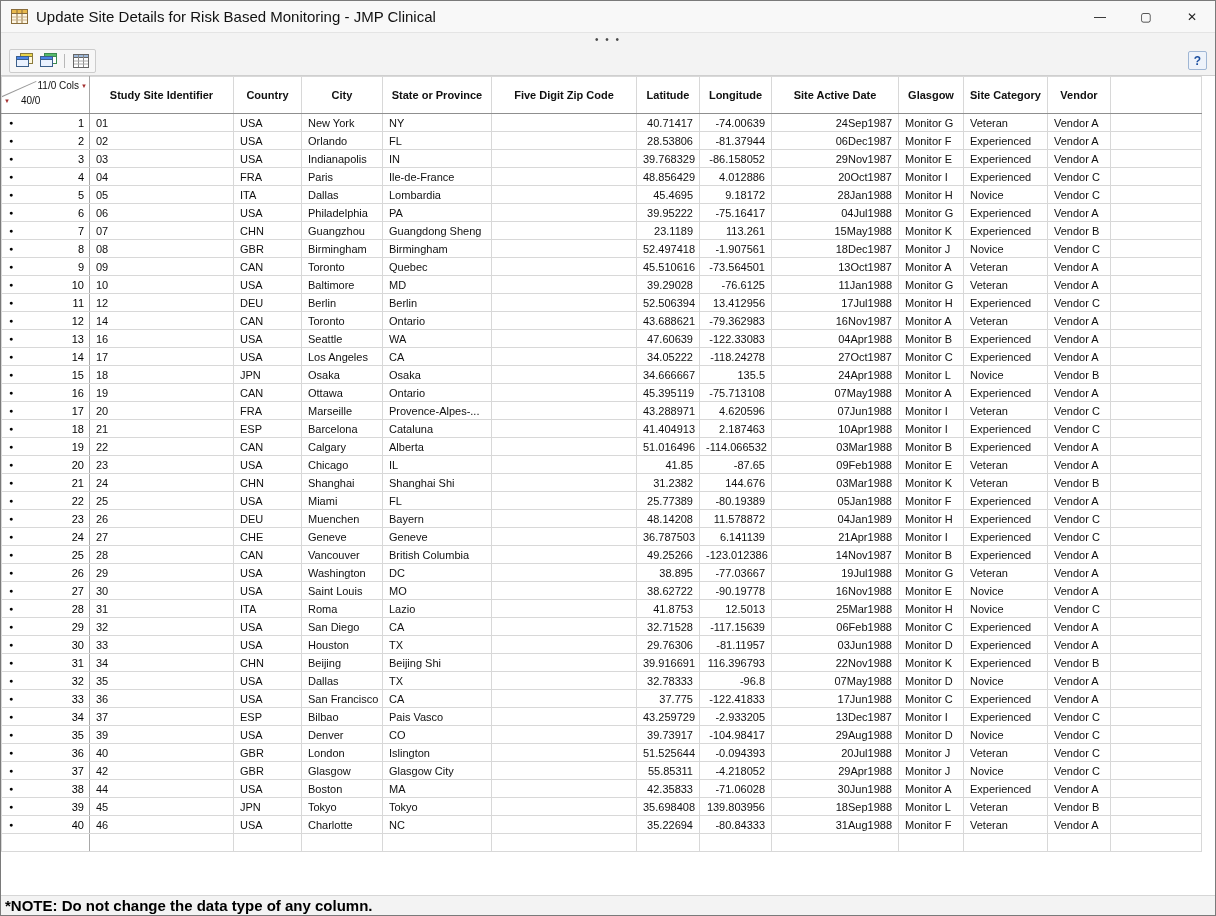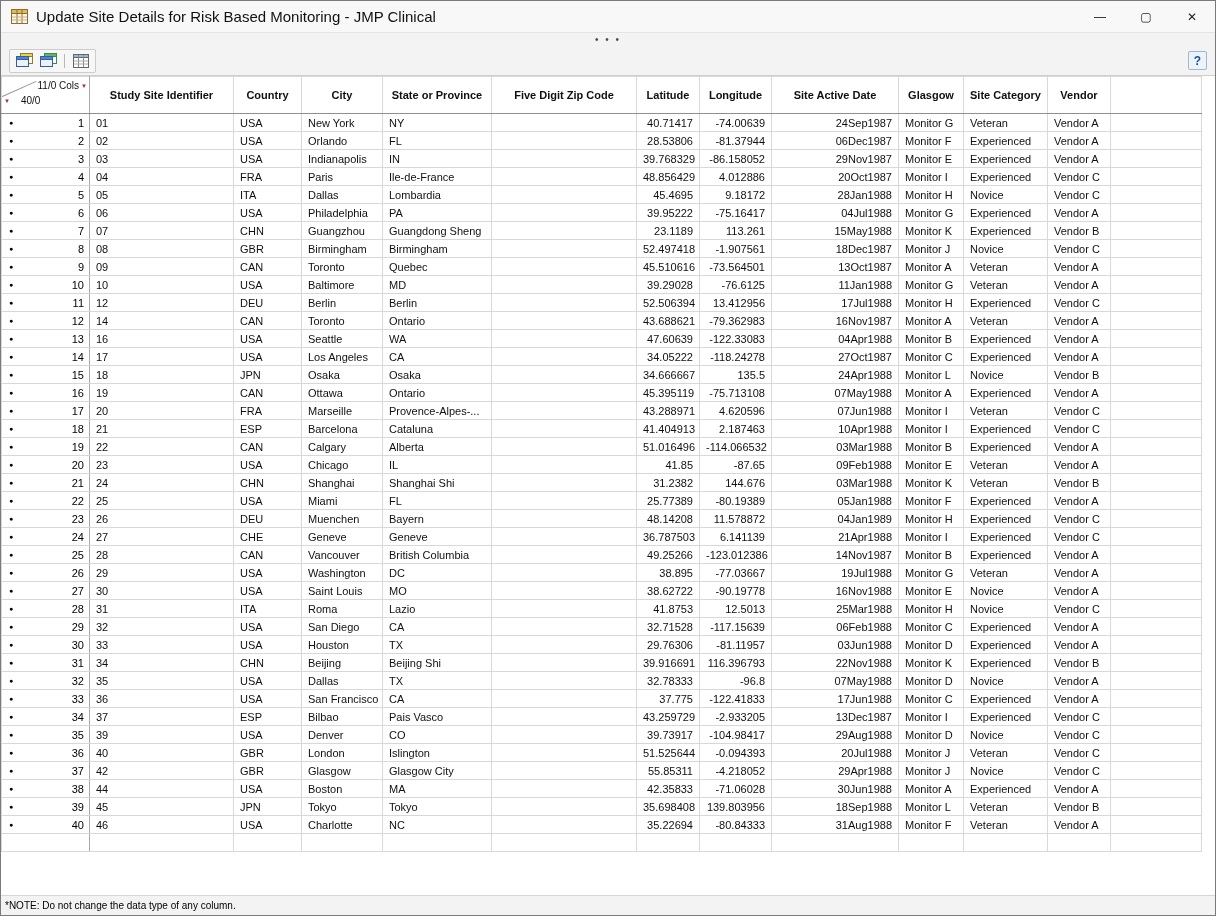--- a/index.html
+++ b/index.html
@@ -39,21 +39,21 @@
 
   
   th.corner { position:relative; padding:0 2px; vertical-align:top; text-align:left; font-weight:normal; }
   .corner-diag { position:absolute; left:-4px; top:12px; width:40px; height:1px; background:#9a9a9a; transform:rotate(-24deg); }
   .corner-line1 { display:flex; align-items:center; justify-content:flex-end; gap:2px; margin-top:3px; font-size:10px; }
   .corner-line2 { display:flex; align-items:center; justify-content:flex-start; gap:11px; margin-top:4px; font-size:10px; }
   .red-tri { color:#a42f2f; font-size:6px; line-height:6px; }
 
   
   .note-bar { flex:0 0 20px; background:#f3f3f3; border-top:1px solid #d6d6d6; display:flex; align-items:center; padding-left:4px; }
-  .note-text { font-size:10px; font-weight:normal; color:#000; }
+  .note-text { font-size:15px; font-weight:bold; color:#000; }
 </style>
 </head>
 <body>
 
 <div class="window">
 
   <div class="titlebar">
     <span class="app-icon">
       <svg width="17" height="15" viewBox="0 0 17 15">
         <rect x="0.5" y="0.5" width="16" height="14" fill="#fdf6e3" stroke="#8a6d3b"></rect>

